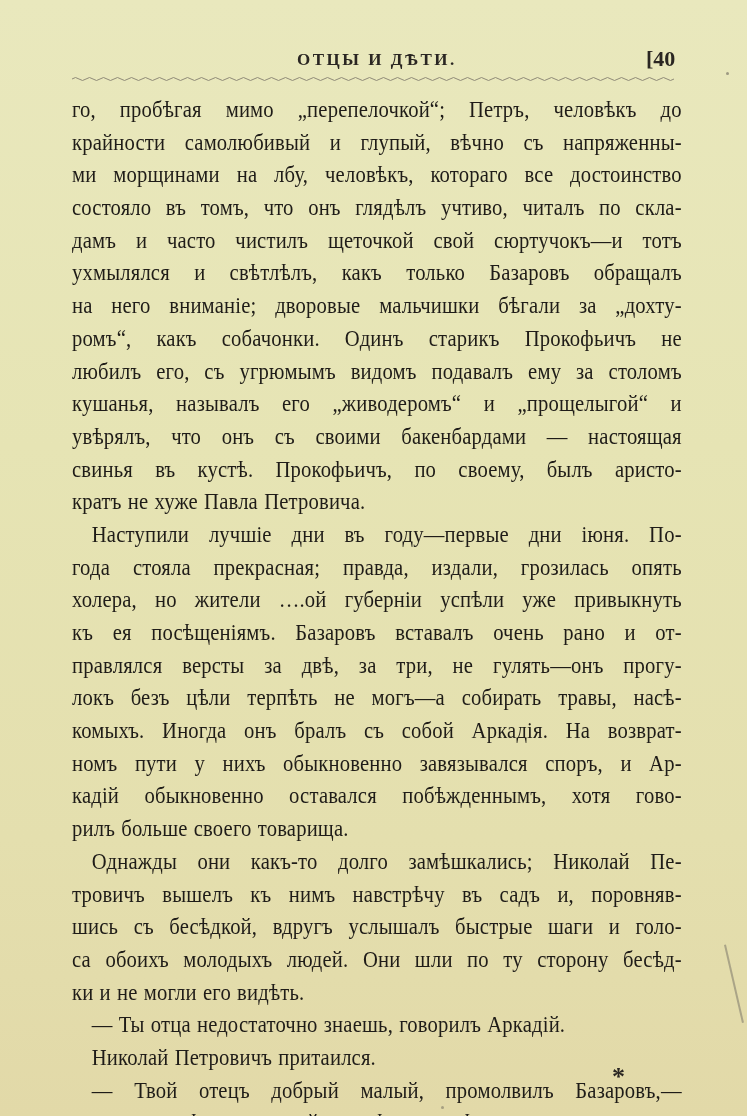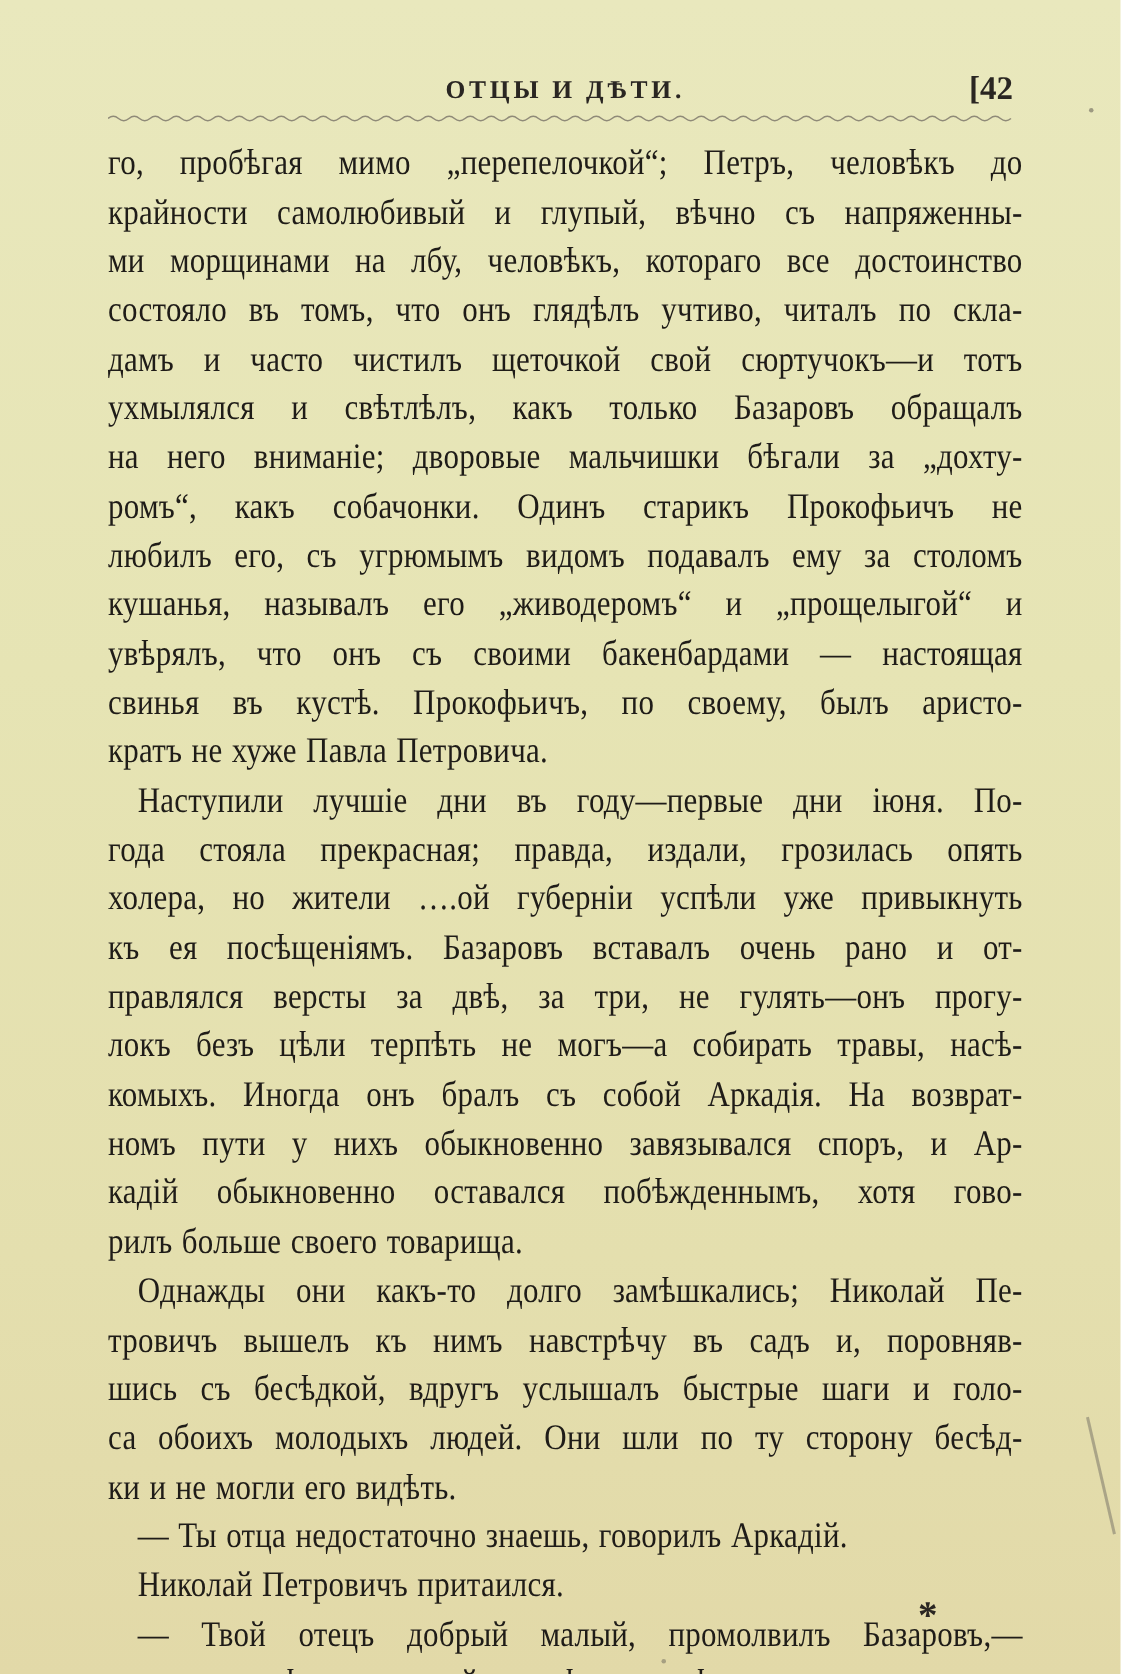--- a/index.html
+++ b/index.html
@@ -123,21 +123,21 @@
       opacity: 0.5;
     }
   </style>
 </head>
 <body>
 
 <div class="page">
 
   <div class="running-head">
     <span class="running-title">ОТЦЫ И ДѢТИ.</span>
-    <span class="page-number">[42</span>
+    <span class="page-number">[40</span>
   </div>
 
   <svg class="wavy-rule" viewBox="0 0 605 6" preserveAspectRatio="none">
     <path d="M0 3 Q3.5 0 7 3 T14 3 T21 3 T28 3 T35 3 T42 3 T49 3 T56 3 T63 3 T70 3 T77 3 T84 3 T91 3 T98 3 T105 3 T112 3 T119 3 T126 3 T133 3 T140 3 T147 3 T154 3 T161 3 T168 3 T175 3 T182 3 T189 3 T196 3 T203 3 T210 3 T217 3 T224 3 T231 3 T238 3 T245 3 T252 3 T259 3 T266 3 T273 3 T280 3 T287 3 T294 3 T301 3 T308 3 T315 3 T322 3 T329 3 T336 3 T343 3 T350 3 T357 3 T364 3 T371 3 T378 3 T385 3 T392 3 T399 3 T406 3 T413 3 T420 3 T427 3 T434 3 T441 3 T448 3 T455 3 T462 3 T469 3 T476 3 T483 3 T490 3 T497 3 T504 3 T511 3 T518 3 T525 3 T532 3 T539 3 T546 3 T553 3 T560 3 T567 3 T574 3 T581 3 T588 3 T595 3 T602 3" fill="none" stroke="#8f8a78" stroke-width="1"></path>
   </svg>
 
   <span class="edge-dot"></span>
 
   <div class="body-text" id="body-text">
       <span class="line">го, пробѣгая мимо „перепелочкой“; Петръ, человѣкъ до</span>

